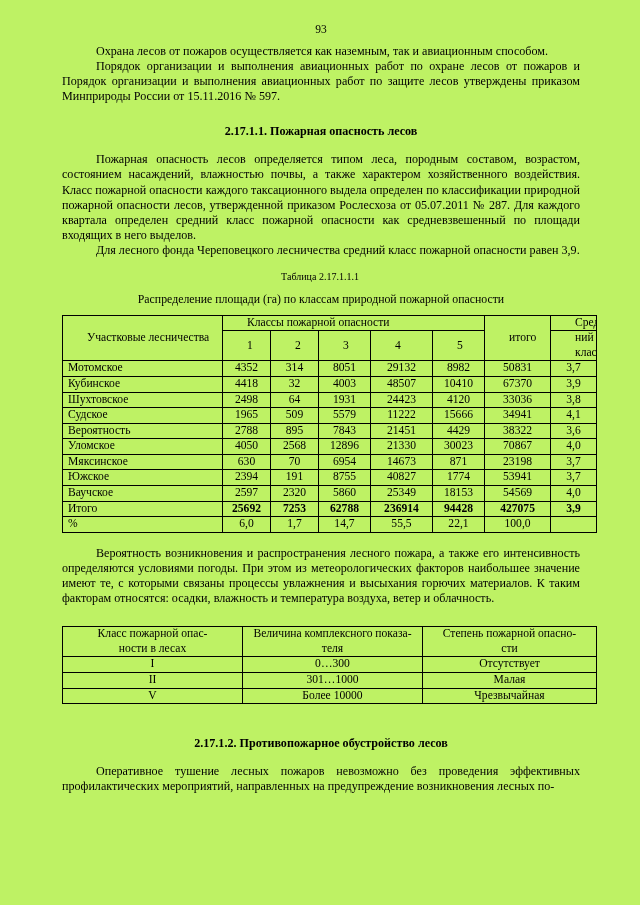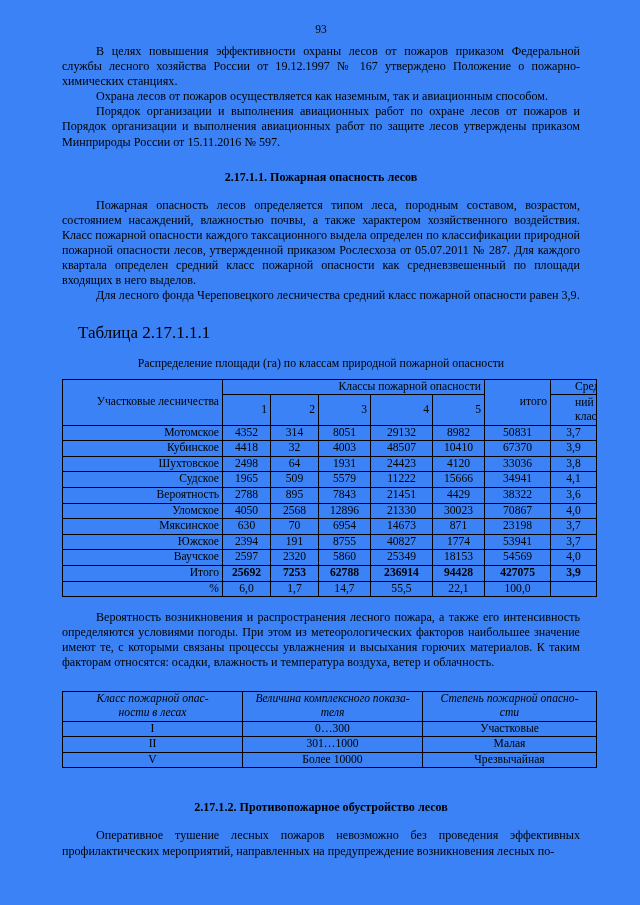--- a/index.html
+++ b/index.html
@@ -8,21 +8,21 @@
     background: #ffffff;
   }
   body {
     font-family: "Liberation Serif", "DejaVu Serif", serif;
     color: #000000;
   }
   .page {
     position: relative;
     width: 640px;
     height: 905px;
-    background: #3b82f6;
+    background: #bef264;
     box-sizing: border-box;
     padding: 22px 60px 0 62px;
     overflow: hidden;
   }
   .page-number {
     text-align: center;
     font-size: 11.5px;
     line-height: 14px;
     margin: 0 0 8px 0;
   }
@@ -38,24 +38,24 @@
   .spacer-md { height: 13px; }
   .spacer-lg { height: 20px; }
   h3.section-heading {
     margin: 0;
     font-size: 12.1px;
     line-height: 15px;
     font-weight: bold;
     text-align: center;
   }
   .table-number {
-    margin: 16px;
-    font-size: 17px;
+    margin: 5px;
+    font-size: 10px;
     line-height: 14px;
-    text-align: left;
+    text-align: center;
     padding-right: 2px;
   }
   .table-caption {
     margin: 8px;
     font-size: 11.8px;
     line-height: 14.5px;
     text-align: center;
   }
   table.doc-table {
     border-collapse: collapse;
@@ -66,48 +66,46 @@
   table.doc-table td, table.doc-table th {
     border: 1px solid #000000;
     padding: 0px 3px;
     font-weight: normal;
     line-height: 14.6px;
     height: 14.6px;
     vertical-align: middle;
     overflow: hidden;
     white-space: nowrap;
   }
-  table.doc-table .cell-name { text-align: right; padding-left: 5px; }
+  table.doc-table .cell-name { text-align: left; padding-left: 5px; }
   table.doc-table .cell-num { text-align: center; }
   table.doc-table .bold { font-weight: bold; }
   table.doc-table th.hdr {
-    text-align: right;
+    text-align: left;
     vertical-align: middle;
     line-height: 14.4px;
     white-space: normal;
     padding-left: 24px;
   }
   .t2 td { text-align: center; line-height: 14.6px; white-space: normal;}
   .t2 th {
     text-align: center;
     line-height: 14.4px;
     white-space: normal;
     font-weight: normal;
-    font-style: italic;
   }
   b { font-weight: normal; }
 </style>
 </head>
 <body>
 
 <div class="page">
 
   <div class="page-number">93</div>
 
-  <p class="body-text">В целях повышения эффективности охраны лесов от пожаров приказом Федеральной службы лесного хозяйства России от 19.12.1997 № 167 утверждено Положение о пожарно-химических станциях.</p>
   <p class="body-text">Охрана лесов от пожаров осуществляется как наземным, так и авиационным способом.</p>
   <p class="body-text">Порядок организации и выполнения авиационных работ по охране лесов от пожаров и Порядок организации и выполнения авиационных работ по защите лесов утверждены приказом Минприроды России от 15.11.2016 № 597.</p>
 
   <div class="spacer-lg"></div>
 
   <h3 class="section-heading">2.17.1.1. Пожарная опасность лесов</h3>
 
   <div class="spacer-md"></div>
 
   <p class="body-text">Пожарная опасность лесов определяется типом леса, породным составом, возрастом, состоянием насаждений, влажностью почвы, а также  характером хозяйственного воздействия. Класс пожарной опасности каждого таксационного выдела определен по классификации природной пожарной опасности лесов, утвержденной приказом Рослесхоза от 05.07.2011 № 287. Для каждого квартала определен средний класс пожарной опасности как средневзвешенный по площади входящих в него выделов.</p>
@@ -283,21 +281,21 @@
       <tr>
         <th style="border-top:none">ности в лесах</th>
         <th style="border-top:none">теля</th>
         <th style="border-top:none">сти</th>
       </tr>
     </thead>
     <tbody>
       <tr>
         <td>I</td>
         <td>0…300</td>
-        <td>Участковые</td>
+        <td>Отсутствует</td>
       </tr>
       <tr>
         <td>II</td>
         <td>301…1000</td>
         <td>Малая</td>
       </tr>
       <tr>
         <td>V</td>
         <td>Более 10000</td>
         <td>Чрезвычайная</td>

